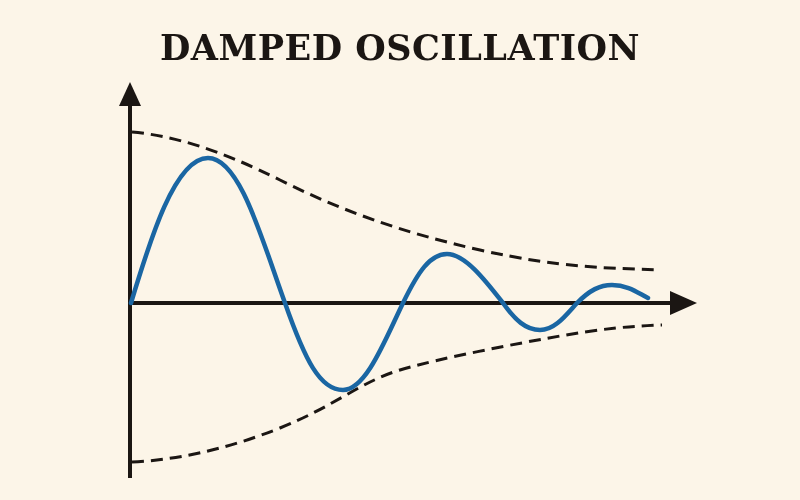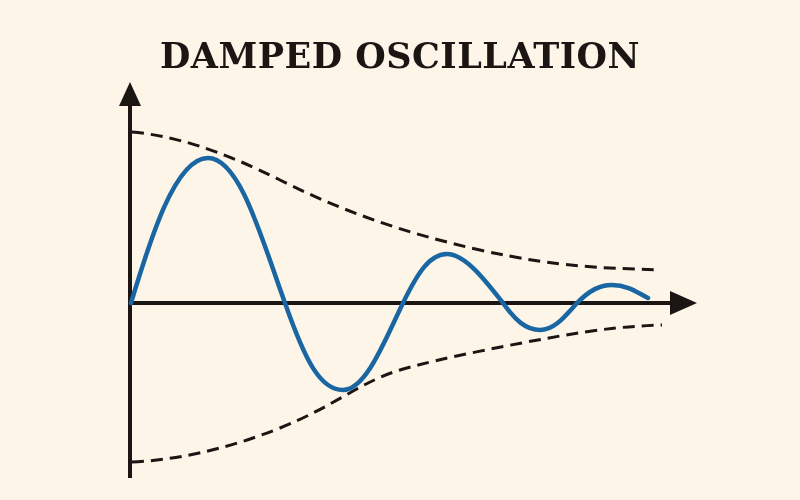--- a/index.html
+++ b/index.html
@@ -19,21 +19,20 @@
       left: 0;
       top: 26px;
       width: 800px;
       text-align: center;
       font-family: "DejaVu Serif", "Liberation Serif", serif;
       font-weight: bold;
       font-size: 35px;
       letter-spacing: 0.5px;
       color: #1b1613;
       line-height: 44px;
-      margin-top: 8px;
     }
     svg.plot {
       position: absolute;
       left: 0;
       top: 0;
     }
   </style>
 </head>
 <body>
 

